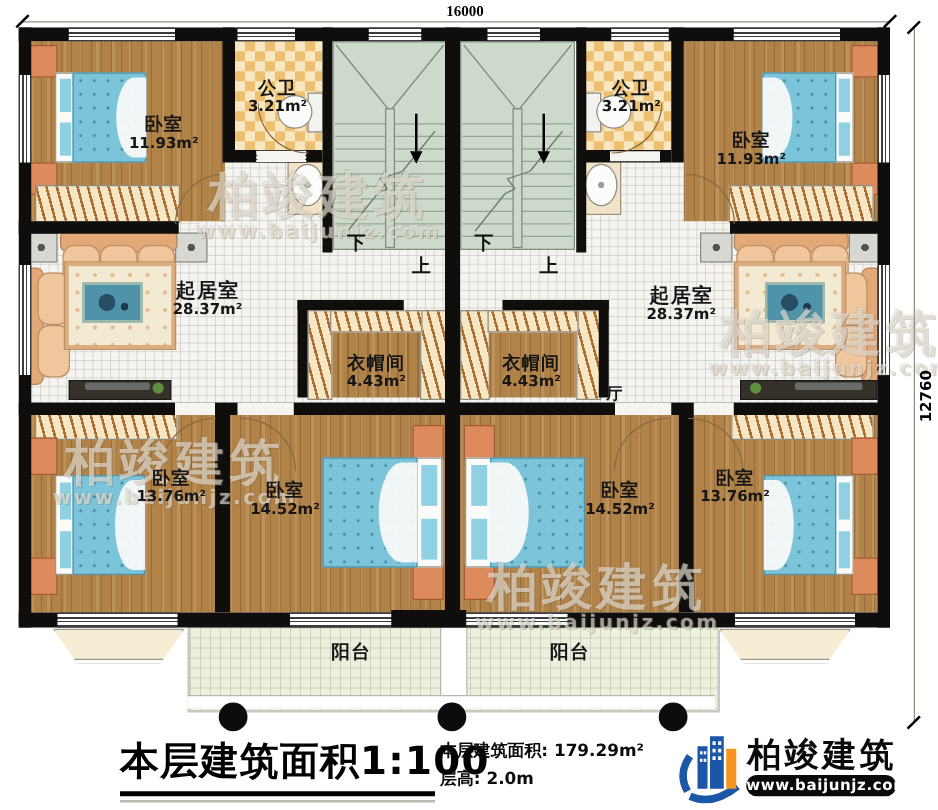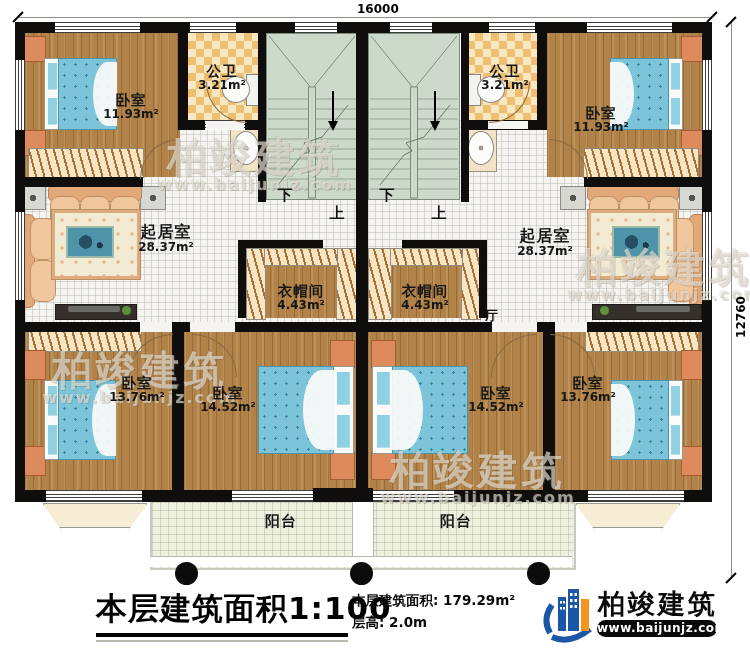--- a/index.html
+++ b/index.html
@@ -348,21 +348,21 @@
   </div>
   <div class="rlabel" style="left:456px;top:522px;">
     <span class="rname" style="font-size:15px;">阳台</span>
   </div>
 
   <div class="stairtxt" style="left:285px;top:195px;">下</div>
   <div class="stairtxt" style="left:337px;top:213px;">上</div>
   <div class="stairtxt" style="left:387px;top:195px;">下</div>
   <div class="stairtxt" style="left:439px;top:213px;">上</div>
 
-  <div class="dimtxt" style="left:357px;top:2px;">16000</div>
+  <div class="dimtxt" style="left:357px;top:2px;font-family:Liberation Serif, serif;">16000</div>
   <div class="dimline" style="left:18px;top:17px;width:694px;height:1px;"></div>
   <div class="tick" style="left:11px;top:16px;"></div>
   <div class="tick" style="left:705px;top:16px;"></div>
   <div class="dimtxt" style="left:720px;top:310px;transform:rotate(-90deg);transform-origin:center;">12760</div>
   <div class="dimline" style="left:731px;top:22px;width:1px;height:556px;"></div>
   <div class="tick" style="left:724px;top:21px;"></div>
   <div class="tick" style="left:724px;top:577px;"></div>
 
   <div id="title-row">
     <span id="main-title"><span>本层建筑面积</span><span>1:100</span></span>

